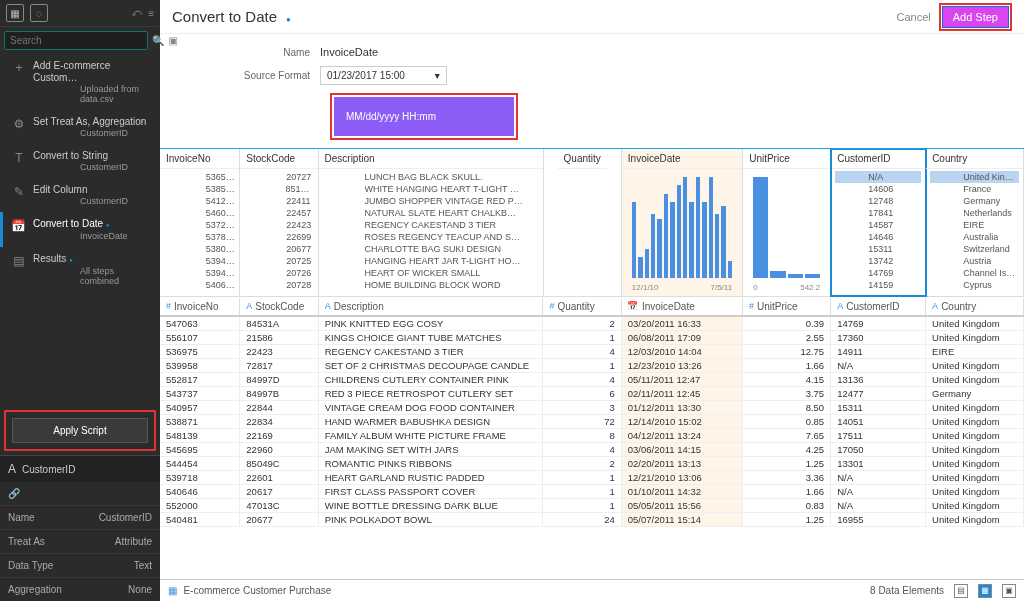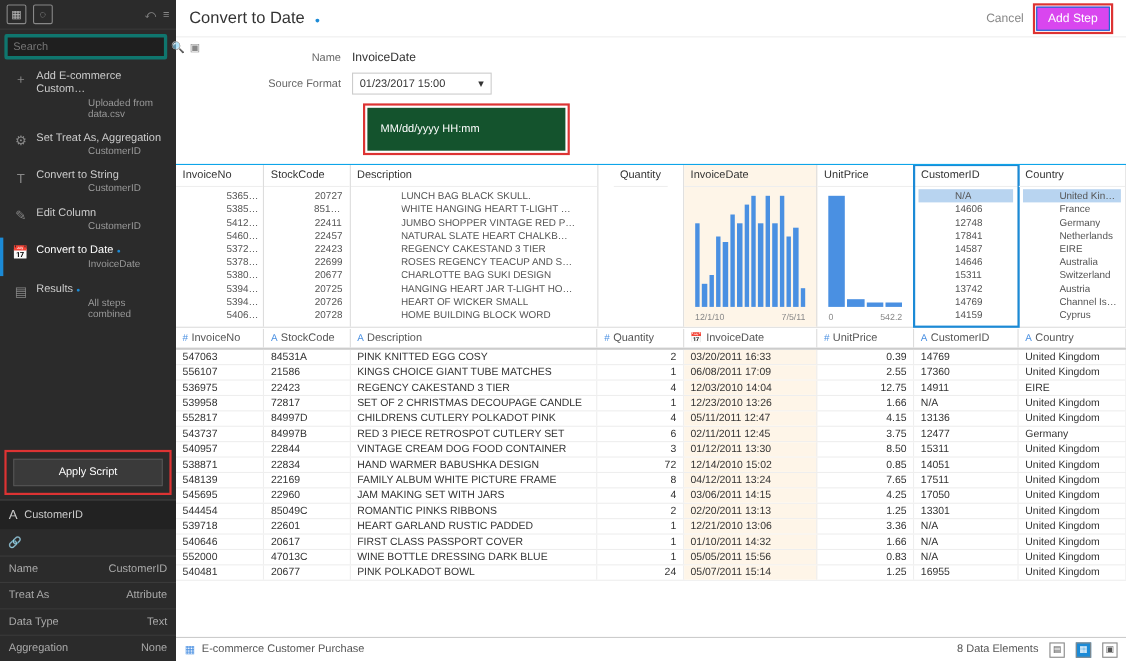--- a/index.html
+++ b/index.html
@@ -2,21 +2,21 @@
 <html><head>
 <meta charset="utf-8">
 <style>
 * { box-sizing: border-box; margin: 0; padding: 0; font-family: Arial, Helvetica, sans-serif; }
 html, body { width: 1024px; height: 601px; overflow: hidden; background: #fff; }
 .app { display: flex; width: 100%; height: 100%; }
 .sidebar { width: 160px; background: #2b2b2b; color: #ccc; display: flex; flex-direction: column; font-size: 10px; }
 .sidebar-top { display:flex; align-items:center; padding:4px 6px; gap:6px; border-bottom:1px solid #3a3a3a; }
 .top-icon { width:18px; height:18px; border:1px solid #888; display:flex; align-items:center; justify-content:center; font-size:10px; color:#bbb; border-radius:2px; }
 .search-row { display:flex; align-items:center; padding:4px; gap:4px; }
-.search-input { flex:1; background:#1f1f1f; border:3px solid #0f766e; color:#ccc; padding:3px 5px; font-size:10px; border-radius:2px; }
+.search-input { flex:1; background:#1f1f1f; border:1px solid #0f766e; color:#ccc; padding:3px 5px; font-size:10px; border-radius:2px; }
 .search-icons { display:flex; gap:4px; color:#888; }
 .nav { flex:0 0 auto; }
 .nav-item { display:flex; align-items:flex-start; gap:6px; padding:6px 8px; cursor:pointer; color:#ccc; border-left:3px solid transparent; }
 .nav-item .icon { width:16px; height:16px; flex-shrink:0; display:flex; align-items:center; justify-content:center; font-size:12px; color:#888; }
 .nav-item .label { display:flex; flex-direction:column; }
 .nav-item .label-main { font-size:10px; line-height:12px; }
 .nav-item .label-sub { font-size:9px; color:#999;margin-left:47px; }
 .nav-item.active { border-left:3px solid #1b8ad6; }
 .nav-item.active .label-main { color:#fff; }
 .nav-item .dot::after { content:"●"; color:#1b8ad6; font-size:6px; margin-left:3px; }
@@ -33,21 +33,21 @@
 .header-actions { display:flex; gap:8px; align-items:center; }
 .btn-cancel { color:#888; font-size:11px; cursor:pointer; background:none; border:none; }
 .btn-primary { background:#d946ef; color:#fff; border:1px solid #0a6ed1; padding:4px 10px; font-size:11px; cursor:pointer; }
 .btn-outline { border:2px solid #d33; padding:1px; }
 .form-area { padding:12px 20px 8px 20px; }
 .form-row { display:flex; align-items:center; margin-bottom:8px; }
 .form-label { width:140px; text-align:right; padding-right:10px; font-size:10px; color:#666; }
 .form-value { font-size:11px; color:#333; display:flex; align-items:center; gap:4px;}
 .select-wrap { border:1px solid #ccc; padding:3px 6px; display:inline-flex; align-items:center; gap:30px; font-size:10px; }
 .pattern-box { margin-left:150px; border:2px solid #d33; padding:2px; display:inline-block; }
-.pattern-inner { background:#14532d; color:#fff; padding:14px 12px; font-size:10px; display:inline-block; min-width:180px;}
+.pattern-inner { background:#8b5cf6; color:#fff; padding:14px 12px; font-size:10px; display:inline-block; min-width:180px;}
 .content { flex:1; display:flex; flex-direction:column; overflow:hidden; border-top:1px solid #0ea5e9;}
 .summary-row { display:flex; border-bottom:1px solid #ddd; height:148px; }
 .sum-col { border-right:1px solid #ddd; display:flex; flex-direction:column; font-size:9px; overflow:hidden; }
 .sum-col.highlight { outline:2px solid #1b8ad6; outline-offset:-1px; }
 .sum-col.invdate { background:#fef5e8; }
 .sum-header { padding:4px 6px; border-bottom:1px solid #eee; font-size:10px; color:#333; display:flex; align-items:center; gap:3px;}
 .sum-body { flex:1; overflow:hidden; padding:2px 4px; }
 .sum-row { display:flex; align-items:center; gap:4px; height:12px; }
 .sum-bar-outer { width:8px; height:10px; position:relative; }
 .sum-bar { background:#4a90e2; width:100%; height:10px; }
@@ -553,21 +553,21 @@
             <div class="td w-desc">SET OF 2 CHRISTMAS DECOUPAGE CANDLE</div>
             <div class="td w-qty" style="text-align: right;">1</div>
             <div class="td w-date invdate">12/23/2010 13:26</div>
             <div class="td w-up" style="text-align: right;">1.66</div>
             <div class="td w-cust cust">N/A</div>
             <div class="td w-country">United Kingdom</div>
           </div>
           <div class="tr">
             <div class="td w-inv">552817</div>
             <div class="td w-sc">84997D</div>
-            <div class="td w-desc">CHILDRENS CUTLERY POLKADOT PINK</div>
+            <div class="td w-desc">CHILDRENS CUTLERY CONTAINER PINK</div>
             <div class="td w-qty" style="text-align: right;">4</div>
             <div class="td w-date invdate">05/11/2011 12:47</div>
             <div class="td w-up" style="text-align: right;">4.15</div>
             <div class="td w-cust cust">13136</div>
             <div class="td w-country">United Kingdom</div>
           </div>
           <div class="tr">
             <div class="td w-inv">543737</div>
             <div class="td w-sc">84997B</div>
             <div class="td w-desc">RED 3 PIECE RETROSPOT CUTLERY SET</div>

